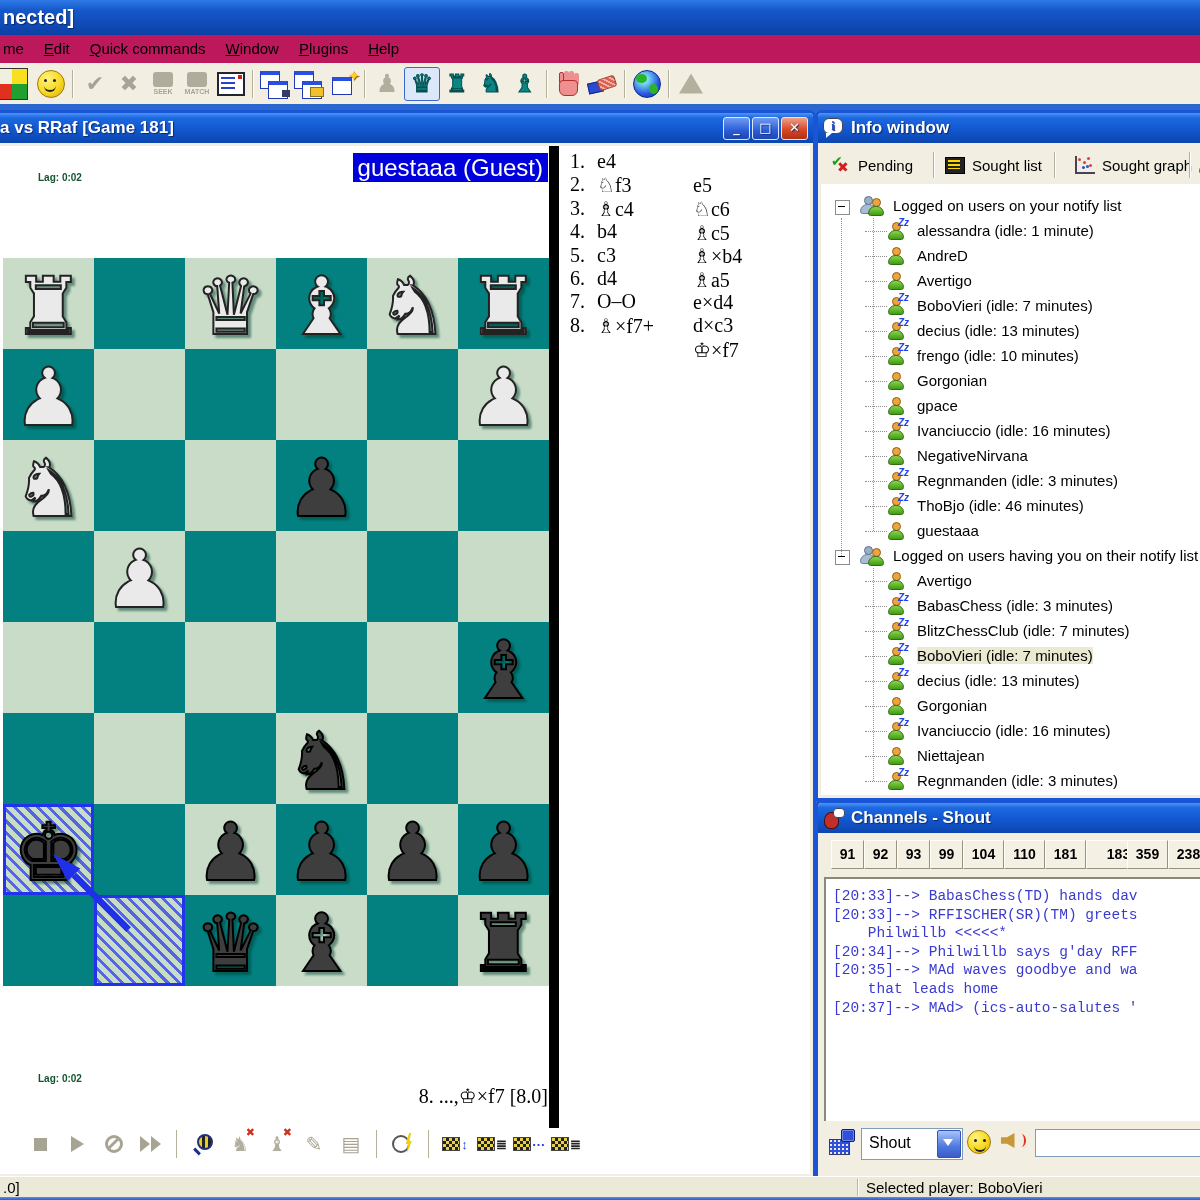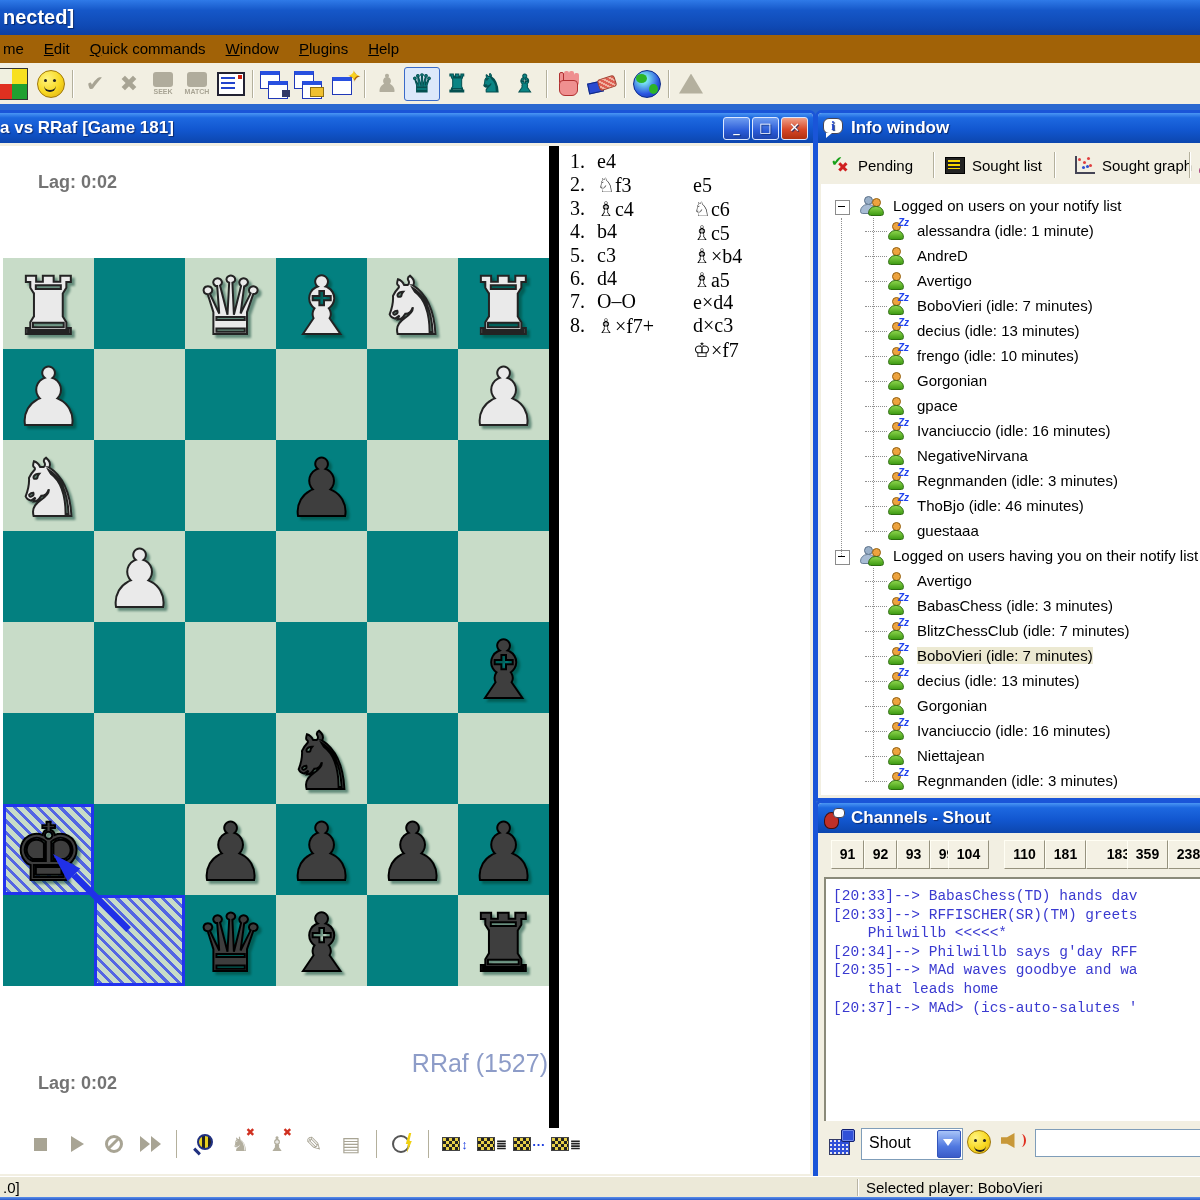--- a/index.html
+++ b/index.html
@@ -4,21 +4,21 @@
 <style>
   html,body{margin:0;padding:0;background:#444;}
   #screen{position:relative;width:1200px;height:1200px;overflow:hidden;background:#2a68d0;
     font-family:"Liberation Sans",sans-serif;color:#000;}
 
   
   #app-titlebar{position:absolute;left:0;top:0;width:1200px;height:35px;
     background:linear-gradient(180deg,#2f7ae8 0%,#1557c8 30%,#0f49b4 75%,#0c3fa2 100%);
     color:#fff;font-weight:bold;font-size:20px;display:flex;align-items:center;padding-left:3px;
     text-shadow:1px 1px 1px #082a6e;}
-  #menubar{position:absolute;left:0;top:35px;width:1200px;height:28px;background:#a16207;
+  #menubar{position:absolute;left:0;top:35px;width:1200px;height:28px;background:#be185d;
     display:flex;align-items:center;font-size:15px;}
   .menu-item{padding:0 10px;height:22px;line-height:22px;}
   .menu-item .u{text-decoration:underline;}
   #main-toolbar{position:absolute;left:0;top:63px;width:1200px;height:41px;background:#f2efe2;
     display:flex;align-items:center;}
   .tbtn{width:34px;height:32px;display:grid;place-items:center;position:relative;flex:0 0 auto;}
   .tsep{width:2px;height:28px;margin:0 4px;background:linear-gradient(90deg,#b4b09c 50%,#ffffff 50%);flex:0 0 auto;}
   .gray-glyph{color:#a8a494;font-size:22px;font-weight:bold;font-family:"DejaVu Sans",sans-serif;}
   .teal-piece{color:#0b8484;font-size:25px;font-family:"DejaVu Sans",sans-serif;-webkit-text-stroke:1px #045050;}
   .gray-piece{color:#b2ae9e;font-size:25px;font-family:"DejaVu Sans",sans-serif;}
@@ -68,21 +68,21 @@
     color:#fff;font-weight:bold;font-size:17px;display:flex;align-items:center;padding:0 5px;
     border-radius:4px 4px 0 0;text-shadow:1px 1px 1px #0a2a70;}
   .wbtns{margin-left:auto;display:flex;gap:2px;}
   .wbtn{width:25px;height:21px;border-radius:3px;border:1px solid #dce8ff;
     background:linear-gradient(180deg,#6e9cf0,#2b5cd8 60%,#1e46b0);color:#fff;font-size:13px;
     font-weight:bold;line-height:19px;text-align:center;font-family:"DejaVu Sans",sans-serif;}
   .wbtn.close{background:linear-gradient(180deg,#f0a088,#d84828 55%,#b03010);}
 
   
   #game-content{position:absolute;left:3px;right:3px;top:33px;bottom:3px;background:#fff;overflow:hidden;}
-  .lag{position:absolute;color:#737373;font-weight:bold;font-size:18px;}
+  .lag{position:absolute;color:#14532d;font-weight:bold;font-size:10px;}
   #top-name-wrap{position:absolute;left:150px;top:8px;width:400px;text-align:right;}
   #top-name-wrap span{background:#0000dd;color:#fff;font-size:24px;padding:1px 5px;}
   #bottom-name{position:absolute;left:150px;top:903px;width:400px;text-align:right;color:#8d9cc8;font-size:25px;}
   #last-move{position:absolute;left:150px;top:938px;width:400px;text-align:right;font-family:"Liberation Serif",serif;
     font-size:20px;}
   #chess-board{position:absolute;left:5px;top:112px;width:546px;height:728px;}
   .sq{position:absolute;width:91px;height:91px;}
   .pc{position:absolute;inset:0;text-align:center;line-height:97px;font-size:80px;font-family:"DejaVu Sans",sans-serif;}
   .pc.w{color:#eaeaea;-webkit-text-stroke:2px #232323;filter:drop-shadow(3px 3px 1px rgba(0,60,45,.5));}
   .pc.b{color:#3e3e3e;-webkit-text-stroke:2px #000;filter:drop-shadow(3px 3px 1px rgba(0,60,45,.5));}
@@ -316,20 +316,21 @@
     <div class="xptitle">
       <span>a vs RRaf [Game 181]</span>
       <span class="wbtns">
         <span class="wbtn">_</span>
         <span class="wbtn">□</span>
         <span class="wbtn close">✕</span>
       </span>
     </div>
     <div id="game-content">
       <div class="lag" style="left:40px;top:26px;">Lag: 0:02</div>
+      <div id="top-name-wrap"><span>guestaaa (Guest)</span></div>
 
       <div id="chess-board">
           <div class="sq" style="left: 0px; top: 0px; background: rgb(200, 220, 200);">
             <span class="pc w">♜</span>
           </div>
           <div class="sq" style="left: 91px; top: 0px; background: rgb(3, 128, 128);"></div>
           <div class="sq" style="left: 182px; top: 0px; background: rgb(200, 220, 200);">
             <span class="pc w">♛</span>
           </div>
           <div class="sq" style="left: 273px; top: 0px; background: rgb(3, 128, 128);">
@@ -460,21 +461,21 @@
             <span class="mv-b">d×c3</span>
           </div>
           <div class="move-row" style="top: 163.8px;">
             <span class="mv-no">8.</span>
             <span class="mv-w">♗×f7+</span>
             <span class="mv-b hl">♔×f7</span>
           </div>
         </div>
 
       <div class="lag" style="left:40px;top:927px;">Lag: 0:02</div>
-      <div id="bottom-name">RRaf (1527)</div>
+      <div id="last-move">8. ...,♔×f7 [8.0]</div>
 
       <div id="game-toolbar">
         <div class="gbtn">
             <span class="shape-stop"></span>
           </div>
         <div class="gbtn">
             <span class="shape-play"></span>
           </div>
         <div class="gbtn">
             <span class="shape-noent"></span>
@@ -721,21 +722,21 @@
   <div class="xpwin" id="channels-window" style="left:815px;top:800px;width:390px;height:375px;">
     <div class="xptitle">
       <span class="chface"></span>
       <span>Channels - Shout</span>
     </div>
     <div class="c-tabsbar">
         <div class="chtab" style="left: 10px; width: 31px;">91</div>
         <div class="chtab" style="left: 43px; width: 31px;">92</div>
         <div class="chtab" style="left: 76px; width: 31px;">93</div>
         <div class="chtab" style="left: 109px; width: 31px;">99</div>
-        <div class="chtab" style="left: 127px; width: 39px;">104</div>
+        <div class="chtab" style="left: 142px; width: 39px;">104</div>
         <div class="chtab" style="left: 183px; width: 39px;">110</div>
         <div class="chtab" style="left: 224px; width: 39px;">181</div>
         <div class="chtab" style="left: 265px; width: 39px; padding-left: 12px;">183</div>
         <div class="chtab" style="left: 306px; width: 39px;">359</div>
         <div class="chtab" style="left: 347px; width: 39px;">238</div>
       </div>
     <div class="c-chat"><div class="chat-line">[20:33]--&gt; BabasChess(TD) hands dav</div><div class="chat-line">[20:33]--&gt; RFFISCHER(SR)(TM) greets</div><div class="chat-line">    Philwillb &lt;&lt;&lt;&lt;&lt;*</div><div class="chat-line">[20:34]--&gt; Philwillb says g'day RFF</div><div class="chat-line">[20:35]--&gt; MAd waves goodbye and wa</div><div class="chat-line">    that leads home</div><div class="chat-line">[20:37]--&gt; MAd&gt; (ics-auto-salutes '</div></div>
     <div class="c-compose">
       <span class="kbdlock"></span>
       <div class="combo">

